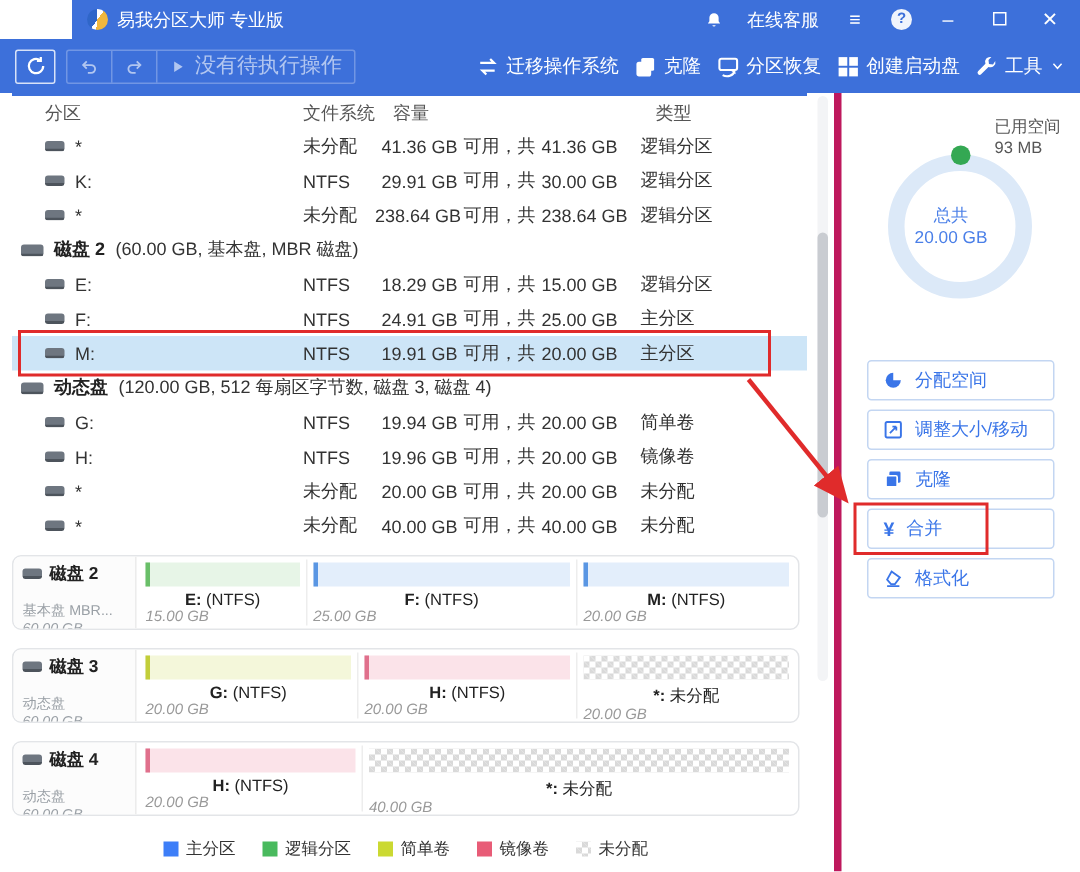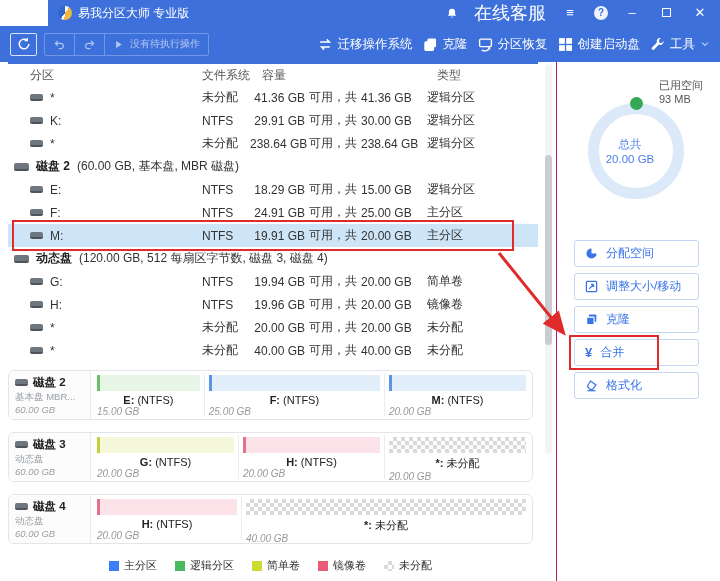--- a/index.html
+++ b/index.html
@@ -11,34 +11,34 @@
   }
   
   .titlebar { position:absolute; top:0; left:0; right:0; height:26px;
     background:#3D70DA; display:flex; align-items:center; padding:0 10px; color:#fff;margin-left:48px; }
   .app-icon { width:14px; height:14px; border-radius:50%;
     background:conic-gradient(#ffffff 0 10%, #f0b73e 10% 52%, #ffffff 52% 60%, #2f66c9 60% 100%);
     margin-right:6px; flex:0 0 auto; }
   .app-title { font-size:12px; }
   .tb-spacer { flex:1; }
   .tb-right { display:flex; align-items:center; gap:14px; }
-  .tb-item { display:flex; align-items:center; gap:16px; font-size:18px; cursor:default; }
+  .tb-item { display:flex; align-items:center; gap:16px; font-size:12px; cursor:default; }
   .winbtn { width:20px; text-align:center; font-size:13px; line-height:16px; cursor:default; }
   .helpbtn { width:14px; height:14px; border-radius:50%; background:rgba(255,255,255,.92);
     color:#3D70DA; font-size:10px; font-weight:bold; text-align:center; line-height:14px; }
   .maxsq { display:inline-block; width:9px; height:9px; border:1px solid #fff; }
   
   .toolbar { position:absolute; top:26px; left:0; right:0; height:36px;
     background:#3D70DA; display:flex; align-items:center; padding:0 10px; color:#fff; }
   .tbtn { width:27px; height:23px; border:1px solid rgba(255,255,255,.8); border-radius:2px;
     background:transparent; display:flex; align-items:center; justify-content:center; }
   .tgroup { display:flex; align-items:center; height:23px; border:1px solid rgba(255,255,255,.45);
     border-radius:2px; margin-left:7px; opacity:.6; }
   .tseg { display:flex; align-items:center; gap:6px; padding:0 8px; height:100%;
-    border-right:1px solid rgba(255,255,255,.45); font-size:10px; }
+    border-right:1px solid rgba(255,255,255,.45); font-size:14px; }
   .tseg:last-child { border-right:none; }
   .tmenu { margin-left:auto; display:flex; align-items:center; gap:10px; }
   .tmenu-item { display:flex; align-items:center; gap:5px; font-size:12.5px; cursor:default; }
   .mi-icon, .mi-chevron { display:flex; align-items:center; }
   
   .content { position:absolute; top:62px; left:8px; width:530px; bottom:0; background:#fff; }
   .thead { display:flex; height:24px; align-items:center; color:#555;
     border-top:2px solid #3D70DA; }
   .c-part { width:170px; padding-left:22px; display:flex; align-items:center; gap:7px; }
   .c-fs   { width:72px; padding-left:24px; white-space:nowrap; overflow:hidden; }
@@ -55,21 +55,21 @@
   .drive-icon { display:inline-block; width:13px; height:7px; background:#6e7680;
     border-radius:2px; border-bottom:2px solid #4d545c; flex:0 0 auto; }
   .drive-icon.big { width:15px; height:8px; }
   
   .diskmaps { position:absolute; top:308px; left:0; width:525px; }
   .diskrow { display:flex; height:50px; border:1px solid #E3E5E8; border-radius:6px;
     margin-bottom:12px; background:#fff; overflow:hidden; }
   .disklabel { width:82px; flex:0 0 auto; border-right:1px solid #ECECEC; background:#FCFCFC;
     padding:4px 6px; }
   .dl-line1 { display:flex; align-items:center; gap:5px; font-weight:bold; font-size:11.5px; color:#222; }
-  .dl-sub { font-size:9.5px; color:#9aa0a6; margin-top:1px; white-space:nowrap; overflow:hidden; }
+  .dl-sub { font-size:9.5px; color:#9aa0a6; margin-top:11px; white-space:nowrap; overflow:hidden; }
   .dl-size { font-size:9.5px; color:#9aa0a6; font-style:italic; }
   .dblocks { flex:1; display:flex; padding:2px; }
   .pblock { padding:2px 4px; min-width:0; border-left:1px solid #EDEDED; }
   .pblock:first-child { border-left:none; }
   .pbar { height:16px; margin-bottom:3px; }
   .bar-primary { background:#E3EEFB; border-left:3px solid #5A96E3; }
   .bar-logical { background:#E7F5E7; border-left:3px solid #6ABF69; }
   .bar-simple  { background:#F4F7DA; border-left:3px solid #C2CE3A; }
   .bar-mirror  { background:#FBE3E9; border-left:3px solid #E0708C; }
   .checker { background-color:#fff;
@@ -84,21 +84,21 @@
     justify-content:center; gap:18px; align-items:center; }
   .leg-item { display:flex; align-items:center; gap:5px; font-size:11px; color:#333; }
   .leg-swatch { width:10px; height:10px; flex:0 0 auto; }
   
   .vscroll { position:absolute; left:545px; top:64px; width:7px; height:390px;
     background:#F3F4F6; border-radius:4px; }
   .vthumb { position:absolute; left:0; top:91px; width:7px; height:190px;
     background:#C9CCD1; border-radius:4px; }
   
   .sidebar { position:absolute; left:556px; top:62px; width:164px; bottom:0;
-    background:#fff; border-left:1px solid #be185d; }
+    background:#fff; border-left:5px solid #be185d; }
   .ring { position:absolute; left:31px; top:41px; width:96px; height:96px;
     border:11px solid #DCE9F8; border-radius:50%; }
   .ring-dot { position:absolute; left:73px; top:35px; width:13px; height:13px;
     border-radius:50%; background:#34A853; }
   .used-block { position:absolute; left:102px; top:16px; font-size:11px; color:#555; line-height:14px; }
   .ring-center { position:absolute; left:31px; top:75px; width:84px; text-align:center;
     color:#4A7FE8; font-size:11.5px; line-height:15px; }
   .actions { position:absolute; left:17px; top:178px; width:125px; }
   .act-btn { width:100%; height:27px; margin-bottom:6px; display:flex; align-items:center;
     gap:8px; padding:0 10px; background:#fff; border:1px solid #C3D6F2; border-radius:3px;

